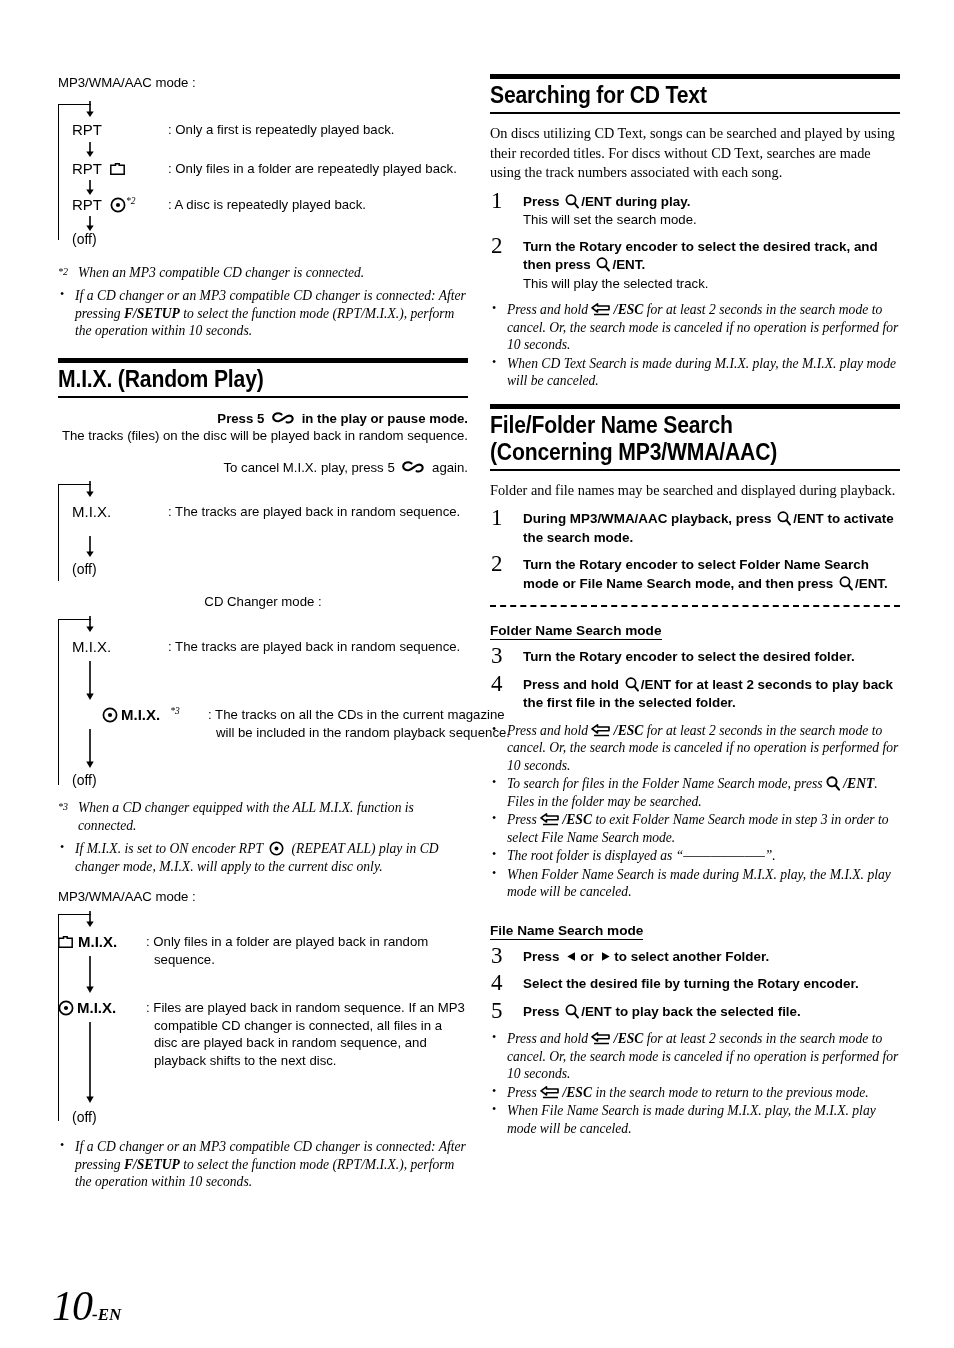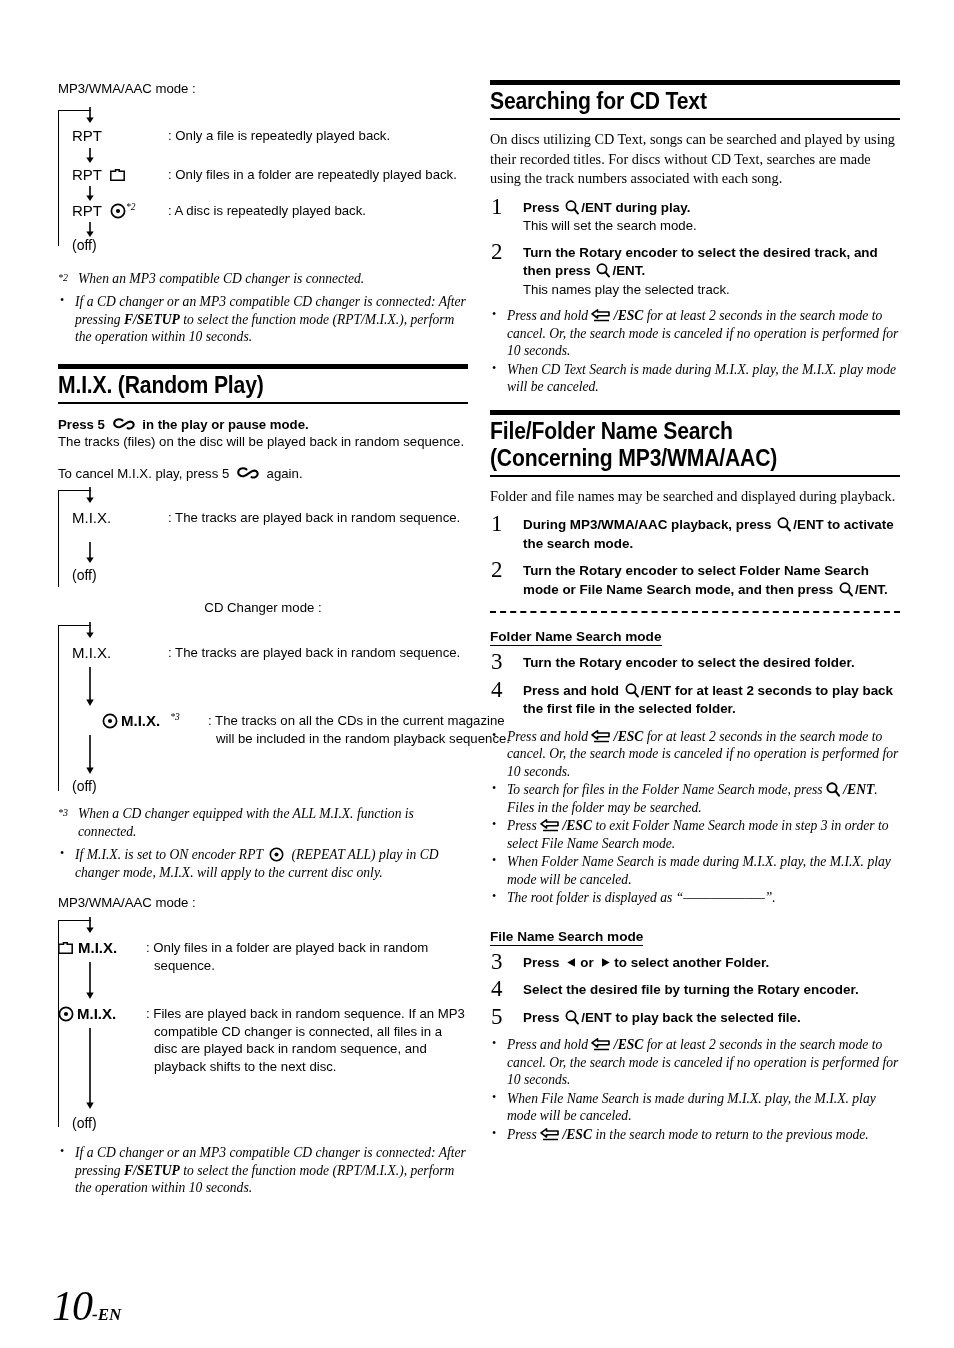--- a/index.html
+++ b/index.html
@@ -14,21 +14,21 @@
     color: #000;
     overflow: hidden;
   }
   .page {
     position: absolute;
     left: 0; top: 0;
     width: 954px; height: 1348px;
   }
   .col {
     position: absolute;
-    top: 80px;
+    top: 74px;
     width: 410px;
   }
   .col-left  { left: 58px; }
   .col-right { left: 490px; }
 
   
   .sec-head {
     margin: 0 0 10px 0;
   }
   .sec-head .rule-top {
@@ -47,20 +47,21 @@
     transform: scaleX(0.92);
     transform-origin: left center;
   }
   .sec-head .title .l2 { display: block; }
 
   
   .body-sans {
     font-family: "Liberation Sans", sans-serif;
     font-size: 13.2px;
     line-height: 17.5px;
+    text-align: right;
   }
   .intro {
     font-family: "Liberation Serif", serif;
     font-size: 14.3px;
     line-height: 19.5px;
     margin: 6px 0 10px 0;
   }
   .lead-sans {
     font-family: "Liberation Sans", sans-serif;
     font-size: 13.2px;
@@ -226,21 +227,21 @@
         <svg width="14" height="17" viewBox="0 0 14 17">
             <path d="M7 0 L7 12" stroke="#000" stroke-width="1.6" fill="none"></path>
             <path d="M3.3 10.5 L7 16 L10.7 10.5 Z" fill="#000"></path>
           </svg>
       </div>
 
       <div class="flowrow" style="position:absolute; left:0; top:22px; width:100%;">
         <div class="key" style="padding-left:14px;">
           <span>RPT</span>
         </div>
-        <div class="desc">: Only a file is repeatedly played back.</div>
+        <div class="desc">: Only a first is repeatedly played back.</div>
       </div>
       <div style="position:absolute; left:25px; top:44px;">
         <svg width="14" height="16" viewBox="0 0 14 16">
             <path d="M7 0 L7 11" stroke="#000" stroke-width="1.6" fill="none"></path>
             <path d="M3.3 9.5 L7 15 L10.7 9.5 Z" fill="#000"></path>
           </svg>
       </div>
 
       <div class="flowrow" style="position:absolute; left:0; top:61px; width:100%;">
         <div class="key" style="padding-left:14px;">
@@ -518,21 +519,21 @@
         <span>Turn the</span>
         <span class="bold">Rotary encoder</span>
         <span>to select the desired track, and then press</span>
         <span class="ic ic-mag" style="margin:0 2px;">
           <svg width="14" height="15" viewBox="0 0 14 15">
               <circle cx="6" cy="5.8" r="4.6" fill="none" stroke="#000" stroke-width="1.7"></circle>
               <path d="M9.4 9.2 L13 13.6" stroke="#000" stroke-width="1.9" stroke-linecap="round"></path>
             </svg>
         </span><span>/ENT.</span>
       </div>
-      <div class="sub">This names play the selected track.</div>
+      <div class="sub">This will play the selected track.</div>
     </div>
 
     
     <div class="notes">
       <div class="note">
         <span>Press and hold </span><span class="ic ic-esc">
           <svg width="19" height="13" viewBox="0 0 19 13">
               <path d="M18 3.0 L6.5 3.0 L6.5 0.8 L1 4.9 L6.5 9.0 L6.5 6.8 L18 6.8 Z" fill="none" stroke="#000" stroke-width="1.6" stroke-linejoin="round"></path>
               <path d="M3 11.5 L18 11.5" stroke="#000" stroke-width="1.5"></path>
             </svg>
@@ -631,24 +632,24 @@
       </div>
       <div class="note">
         <span>Press </span><span class="ic ic-esc">
           <svg width="19" height="13" viewBox="0 0 19 13">
               <path d="M18 3.0 L6.5 3.0 L6.5 0.8 L1 4.9 L6.5 9.0 L6.5 6.8 L18 6.8 Z" fill="none" stroke="#000" stroke-width="1.6" stroke-linejoin="round"></path>
               <path d="M3 11.5 L18 11.5" stroke="#000" stroke-width="1.5"></path>
             </svg>
         </span><b> /ESC</b><span> to exit Folder Name Search mode in step 3 in order to select File Name Search mode.</span>
       </div>
       <div class="note">
+        <span>The root folder is displayed as “––––––––––––”.</span>
+      </div>
+      <div class="note">
         <span>When Folder Name Search is made during M.I.X. play, the M.I.X. play mode will be canceled.</span>
-      </div>
-      <div class="note">
-        <span>The root folder is displayed as “––––––––––––”.</span>
       </div>
     </div>
 
     
     <div class="submode" style="margin-top:12px;">File Name Search mode</div>
 
     <div class="step">
       <div class="num">3</div>
       <div class="head">
         <span>Press</span>
@@ -689,30 +690,30 @@
     <div class="notes">
       <div class="note">
         <span>Press and hold </span><span class="ic ic-esc">
           <svg width="19" height="13" viewBox="0 0 19 13">
               <path d="M18 3.0 L6.5 3.0 L6.5 0.8 L1 4.9 L6.5 9.0 L6.5 6.8 L18 6.8 Z" fill="none" stroke="#000" stroke-width="1.6" stroke-linejoin="round"></path>
               <path d="M3 11.5 L18 11.5" stroke="#000" stroke-width="1.5"></path>
             </svg>
         </span><b> /ESC</b><span> for at least 2 seconds in the search mode to cancel. Or, the search mode is canceled if no operation is performed for 10 seconds.</span>
       </div>
       <div class="note">
-        <span>When File Name Search is made during M.I.X. play, the M.I.X. play mode will be canceled.</span>
-      </div>
-      <div class="note">
         <span>Press </span><span class="ic ic-esc">
           <svg width="19" height="13" viewBox="0 0 19 13">
               <path d="M18 3.0 L6.5 3.0 L6.5 0.8 L1 4.9 L6.5 9.0 L6.5 6.8 L18 6.8 Z" fill="none" stroke="#000" stroke-width="1.6" stroke-linejoin="round"></path>
               <path d="M3 11.5 L18 11.5" stroke="#000" stroke-width="1.5"></path>
             </svg>
         </span><b> /ESC</b><span> in the search mode to return to the previous mode.</span>
       </div>
+      <div class="note">
+        <span>When File Name Search is made during M.I.X. play, the M.I.X. play mode will be canceled.</span>
+      </div>
     </div>
 
   </div>
 
   <div class="pagenum">
     <span class="n">10</span><span class="en">-EN</span>
   </div>
 
 </div>
 

